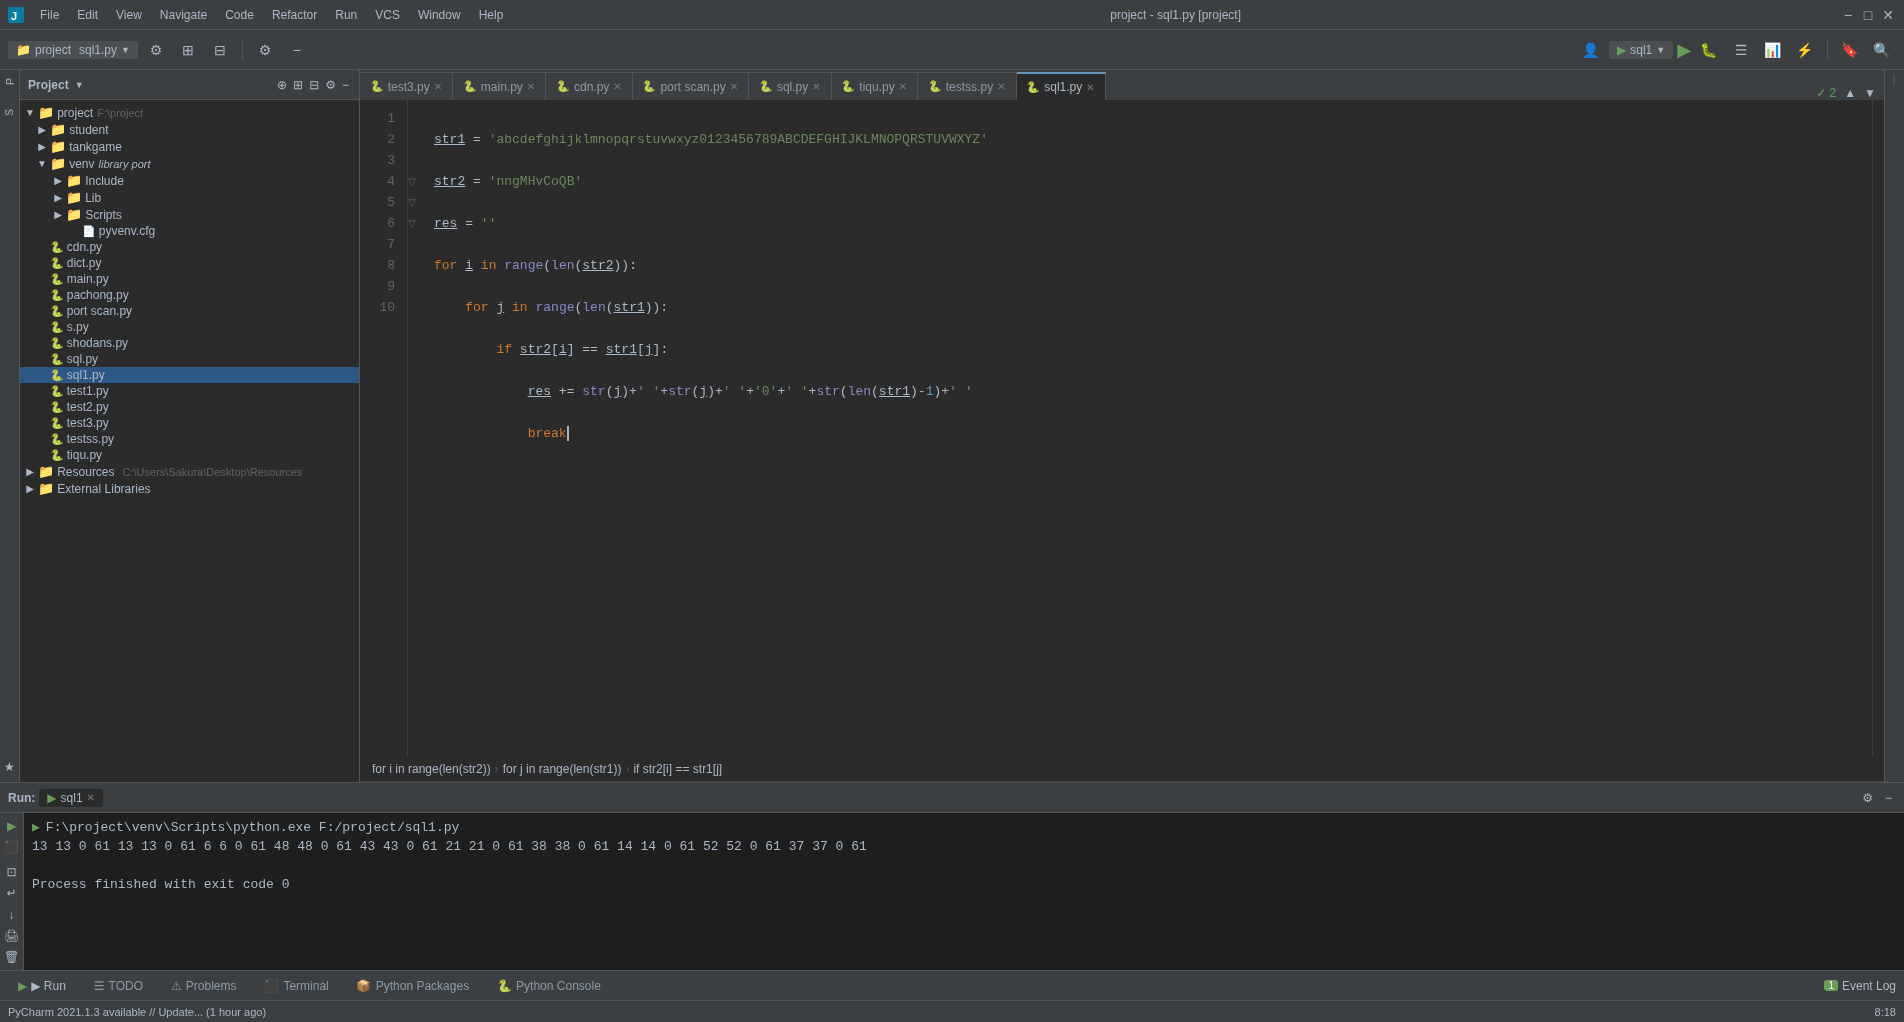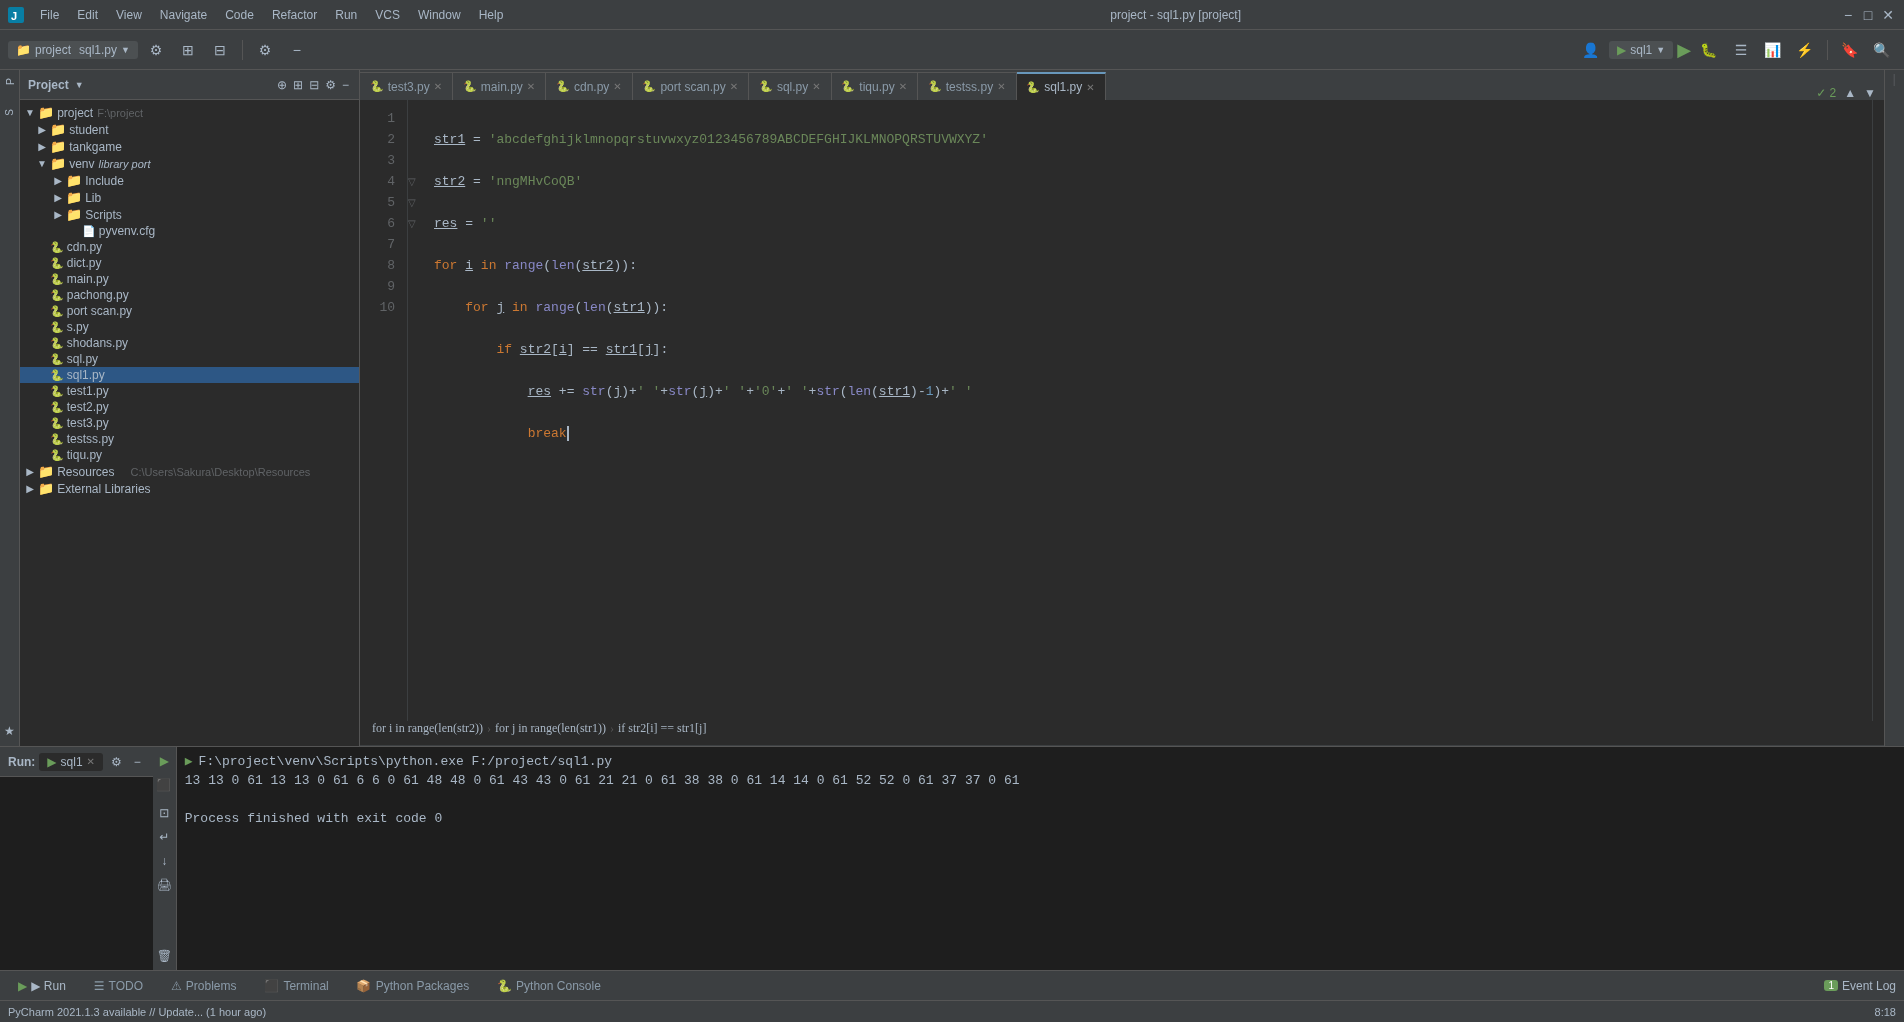--- a/index.html
+++ b/index.html
@@ -204,49 +204,48 @@
     .var { color: #a9b7c6; text-decoration: underline; }
     .builtin { color: #8888c6; }
     .cursor { border-right: 2px solid #a9b7c6; }
 
     
     .breadcrumb-bar {
       height: 25px;
       background: #2b2b2b;
       border-bottom: 1px solid #3c3f41;
       display: flex;
-      align-items: flex-start;
+      align-items: center;
       padding: 0 12px;
       font-size: 12px;
       color: #8a9aa8;
       gap: 4px;
       flex-shrink: 0;
-      font-family: Liberation Serif, serif;
     }
     .breadcrumb-sep { color: #555; }
 
     
     .right-icons {
       width: 20px;
       background: #3c3f41;
       display: flex;
       flex-direction: column;
       align-items: center;
       padding: 4px 0;
       gap: 2px;
       border-left: 1px solid #555;
       flex-shrink: 0;
     }
 
     
     .bottom-panel {
-      height: 224px;
+      height: 188px;
       background: #1e1e1e;
       display: flex;
-      flex-direction: row;
+      flex-direction: column;
       border-top: 1px solid #555;
       flex-shrink: 0;
     }
     .bottom-content {
       flex: 1; overflow-y: auto; padding: 4px;
       font-family: 'Courier New', monospace; font-size: 13px; color: #a9b7c6;
       background: #1e1e1e;
     }
     .run-line { display: flex; align-items: center; gap: 6px; padding: 2px 4px; }
     .run-output { color: #a9b7c6; padding: 2px 4px; }
@@ -545,21 +544,21 @@
       <div class="tree-item tree-indent-1">
         <span class="tree-arrow" style="visibility:hidden;">▶</span>
         <span class="py-icon" style="color:#ffc66d;">🐍</span>
         <span>tiqu.py</span>
       </div>
 
       <div class="tree-item">
         <span class="tree-arrow">▶</span>
         <span class="folder-icon">📁</span>
         <span>Resources</span>
-        <span style="color:#606366; margin-left:16px; font-size:11px;text-align:right;">C:\Users\Sakura\Desktop\Resources</span>
+        <span style="color:#606366; margin-left:8px; font-size:11px;text-align:right;">C:\Users\Sakura\Desktop\Resources</span>
       </div>
 
       <div class="tree-item">
         <span class="tree-arrow">▶</span>
         <span class="folder-icon">📁</span>
         <span>External Libraries</span>
       </div>
     </div>
   </div>
 

